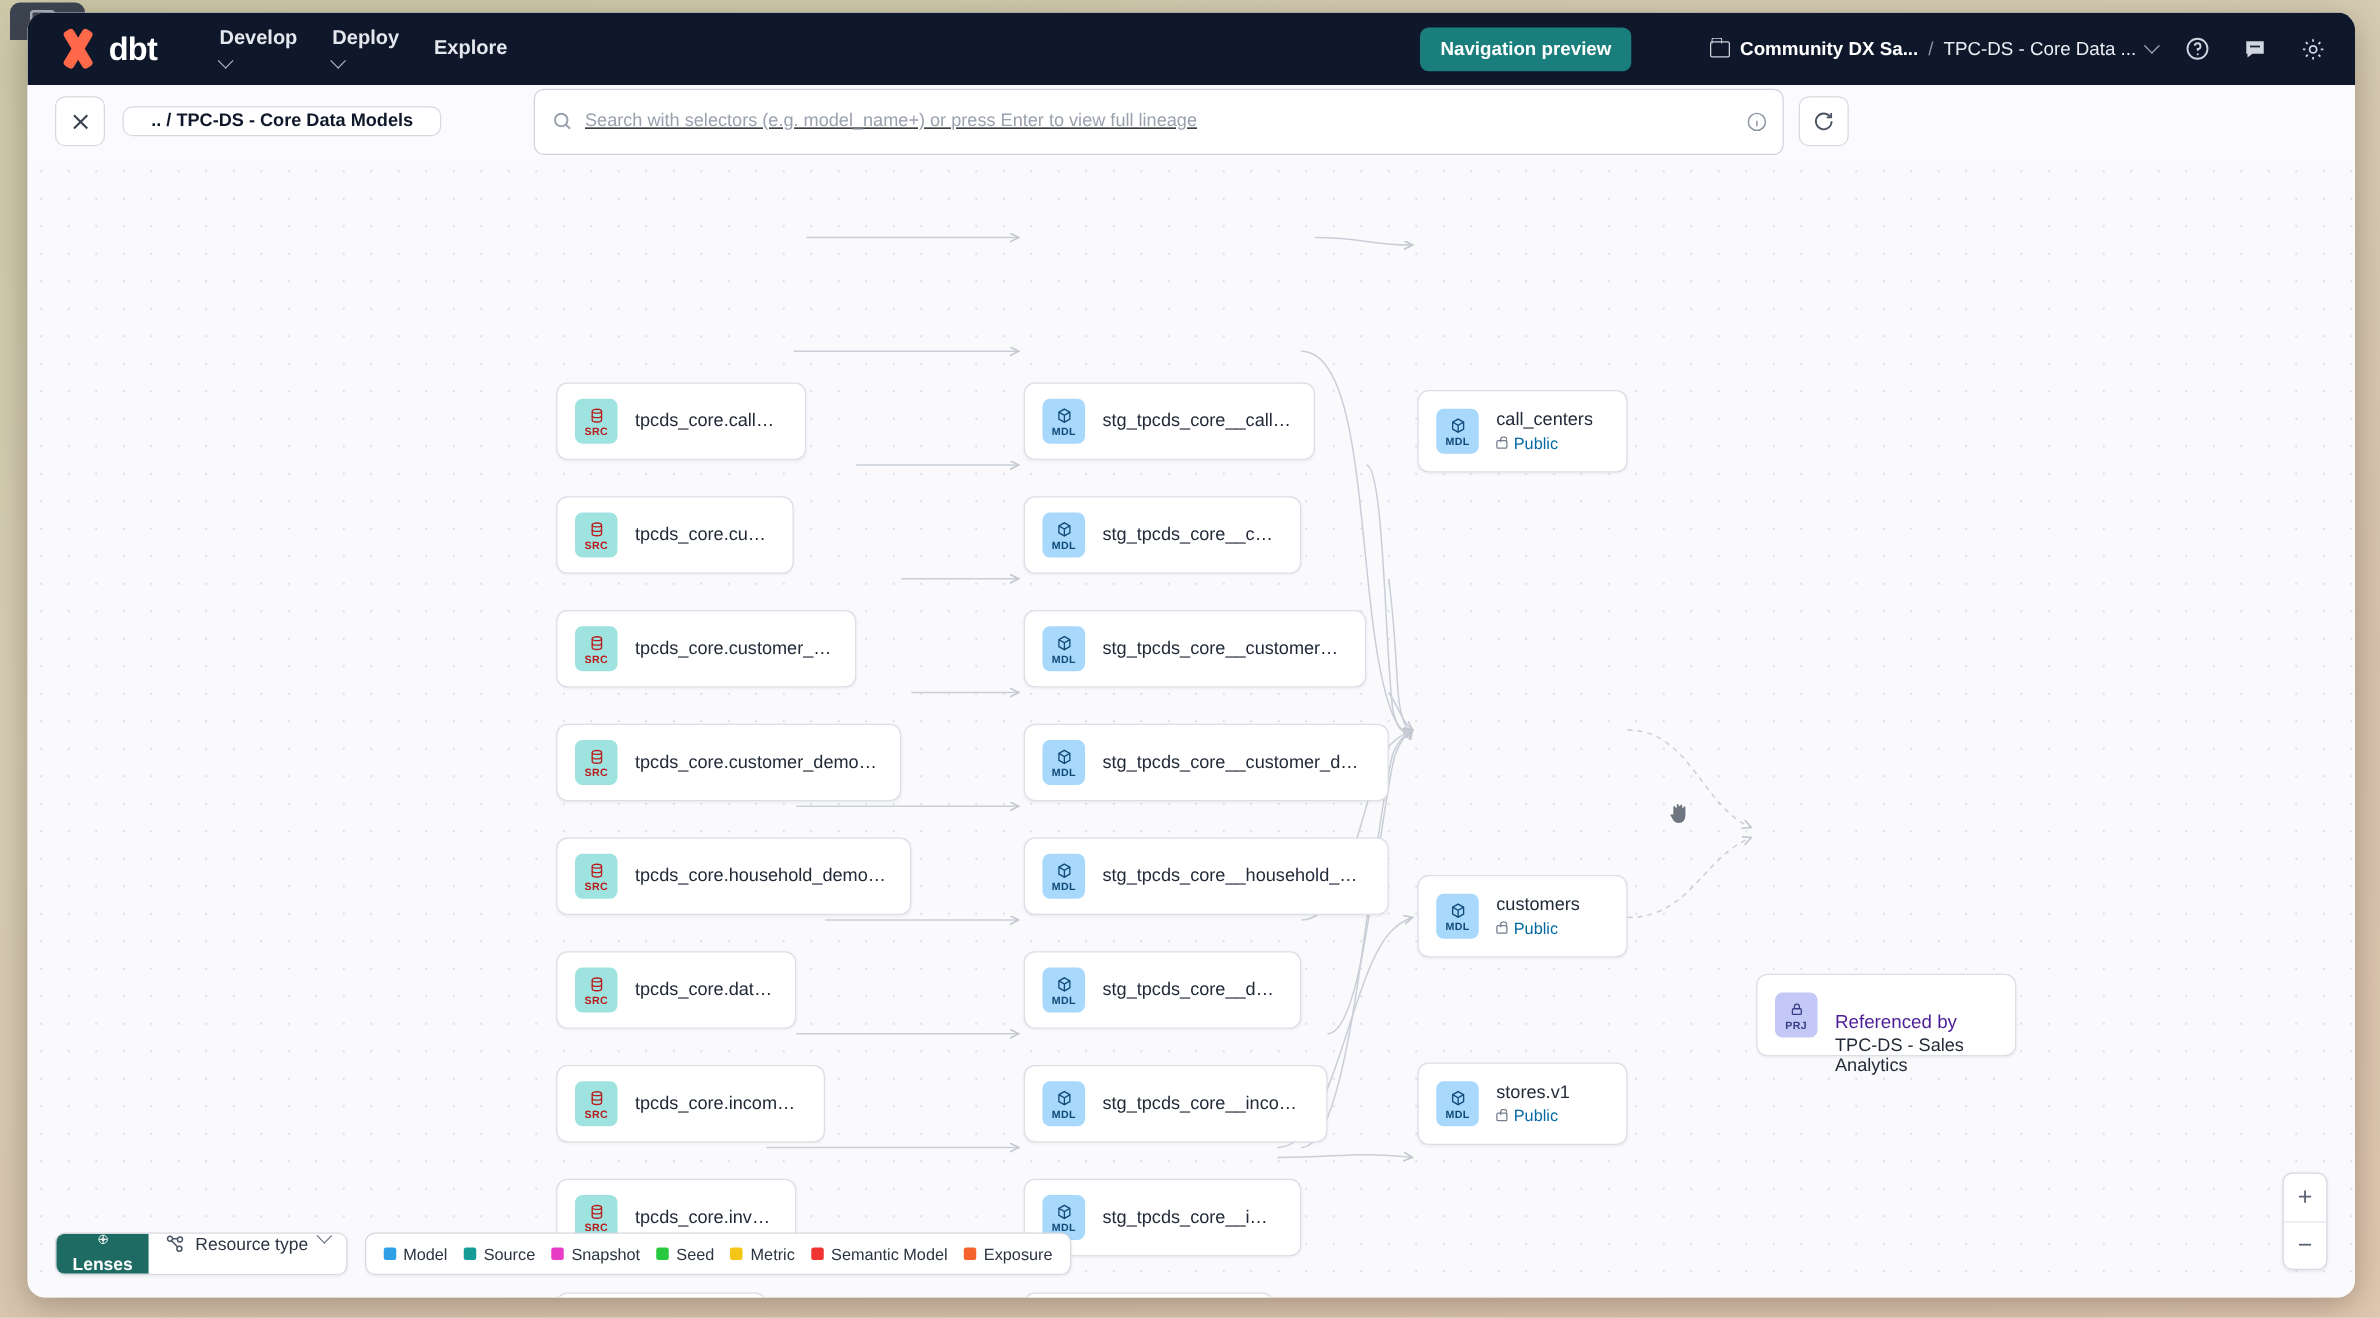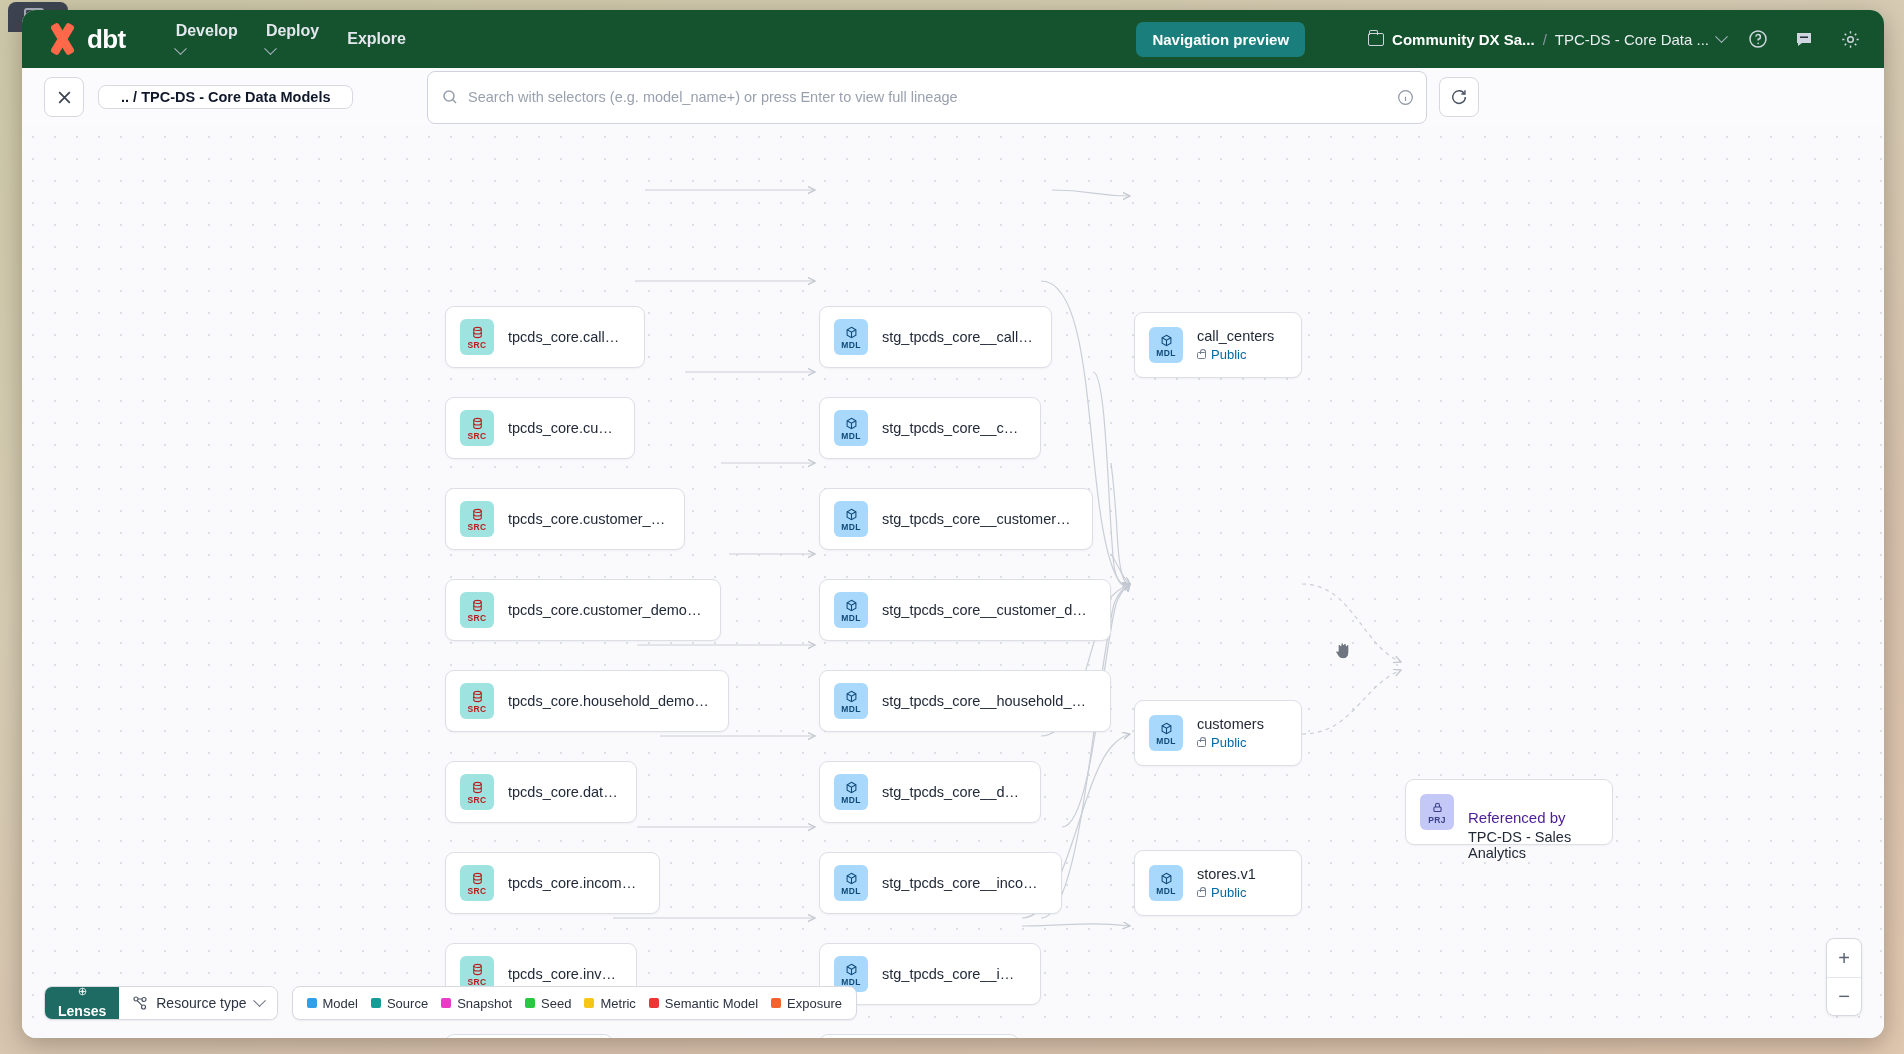--- a/index.html
+++ b/index.html
@@ -35,21 +35,21 @@
     left: 22px; top: 10px;
     width: 1862px; height: 1028px;
     background: #fbfbfd;
     border-radius: 14px;
     overflow: hidden;
     box-shadow: 0 6px 26px rgba(60,50,35,.35);
   }
 
   
   #topnav {
-    height: 58px; background: #14532d;
+    height: 58px; background: #0f172a;
     display: flex; align-items: center;
     padding: 0 20px 0 24px;
     position: relative;
   }
   .logo-wrap { display: flex; align-items: center; gap: 7px; margin-right: 36px; }
   .logo-mark { width: 34px; height: 30px; position: relative; }
   .logo-mark span {
     position: absolute; left: 12px; top: -2px;
     width: 9px; height: 34px; background: #ff694a; border-radius: 3px;
   }
@@ -96,21 +96,21 @@
     display: flex; align-items: center; padding: 0 22px;
     font-size: 14.5px; font-weight: 600; color: #0f172a; cursor: pointer;
   }
   #search-wrap {
     position: absolute; left: 50%; transform: translateX(-50%);
     display: flex; align-items: center; gap: 12px;
   }
   #search-box {
     width: 1000px; height: 53px; background: #fff;
     border: 1px solid #cfd3dc; border-radius: 8px;
-    display: flex; align-items: center; padding: 0 12px 0 14px; gap: 10px;
+    display: flex; align-items: center; padding: 0 12px 0 14px; gap: 10px; text-decoration: underline;
   }
   #search-input {
     flex: 1; border: none; outline: none; font-size: 14.5px; color: #3b424f;
     font-family: "Liberation Sans", sans-serif; background: transparent;
   }
   #search-input::placeholder { color: #9aa1ae; }
 
   
   #canvas {
     position: absolute; left: 0; top: 116px; right: 0; bottom: 0;
@@ -162,21 +162,21 @@
     display: flex; align-items: center; border: 1px solid #d6d9e0; border-radius: 8px;
     overflow: hidden; background: #fff; height: 34px;
     box-shadow: 0 1px 2px rgba(30,36,50,.06);
   }
   #lenses-btn {
     background: #1d6b63; color: #fff; font-size: 14px; font-weight: 600;
     height: 100%; display: flex; align-items: center; gap: 7px; padding: 0 13px; cursor: pointer; flex-direction: column;
   }
   #resource-type-btn {
     font-size: 14px; color: #2c3441; height: 100%;
-    display: flex; align-items: center; gap: 8px; padding: 0 13px; cursor: pointer; background: #fff;
+    display: flex; gap: 8px; padding: 0 13px; cursor: pointer; background: #fff;
   }
   #legend {
     height: 34px; border: 1px solid #d6d9e0; border-radius: 8px; background: #fff;
     display: flex; align-items: center; gap: 13px; padding: 0 14px;
     box-shadow: 0 1px 2px rgba(30,36,50,.06);
   }
   .legend-item { display: flex; align-items: center; gap: 6px; font-size: 13px; color: #2c3441; }
   .swatch { width: 10px; height: 10px; border-radius: 2px; }
 
   #zoom-controls {

